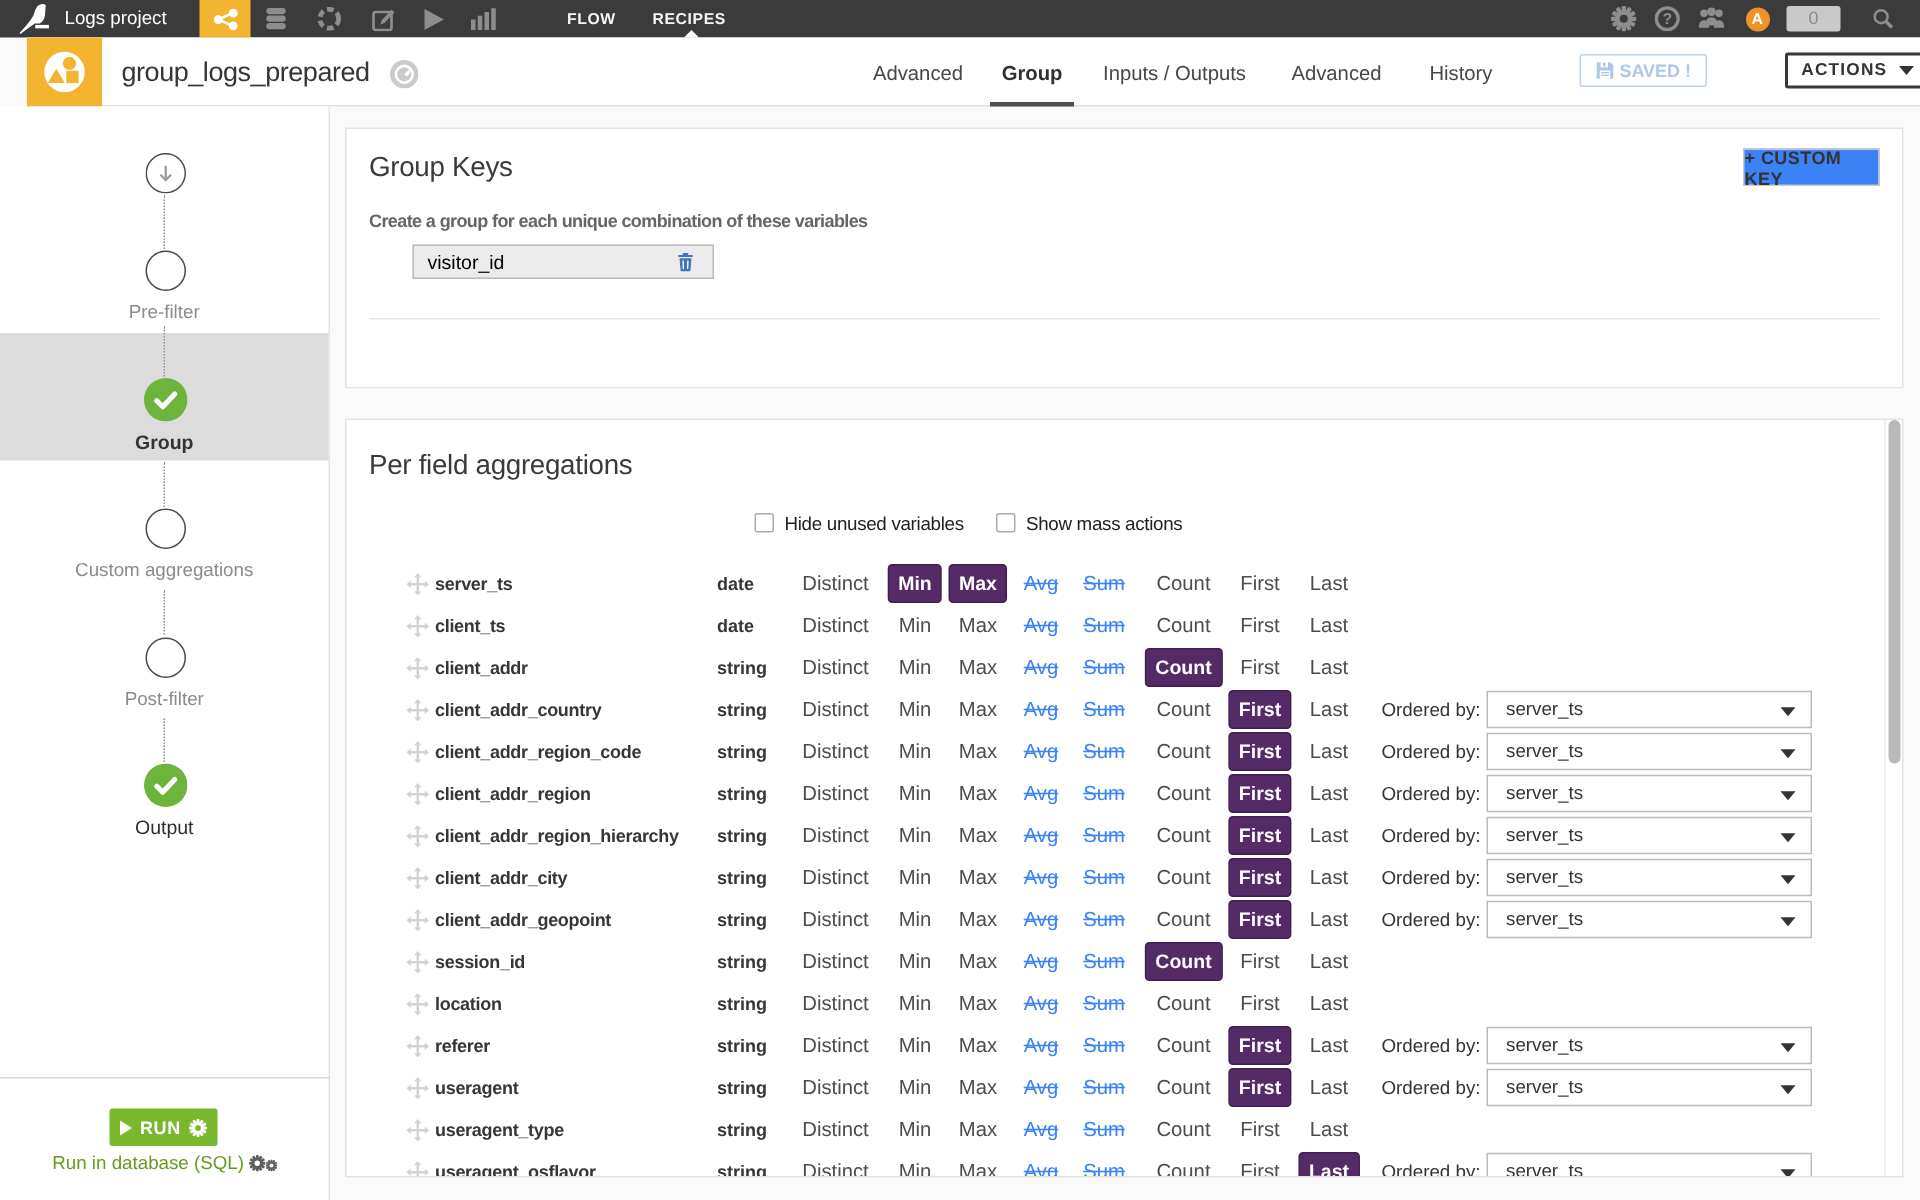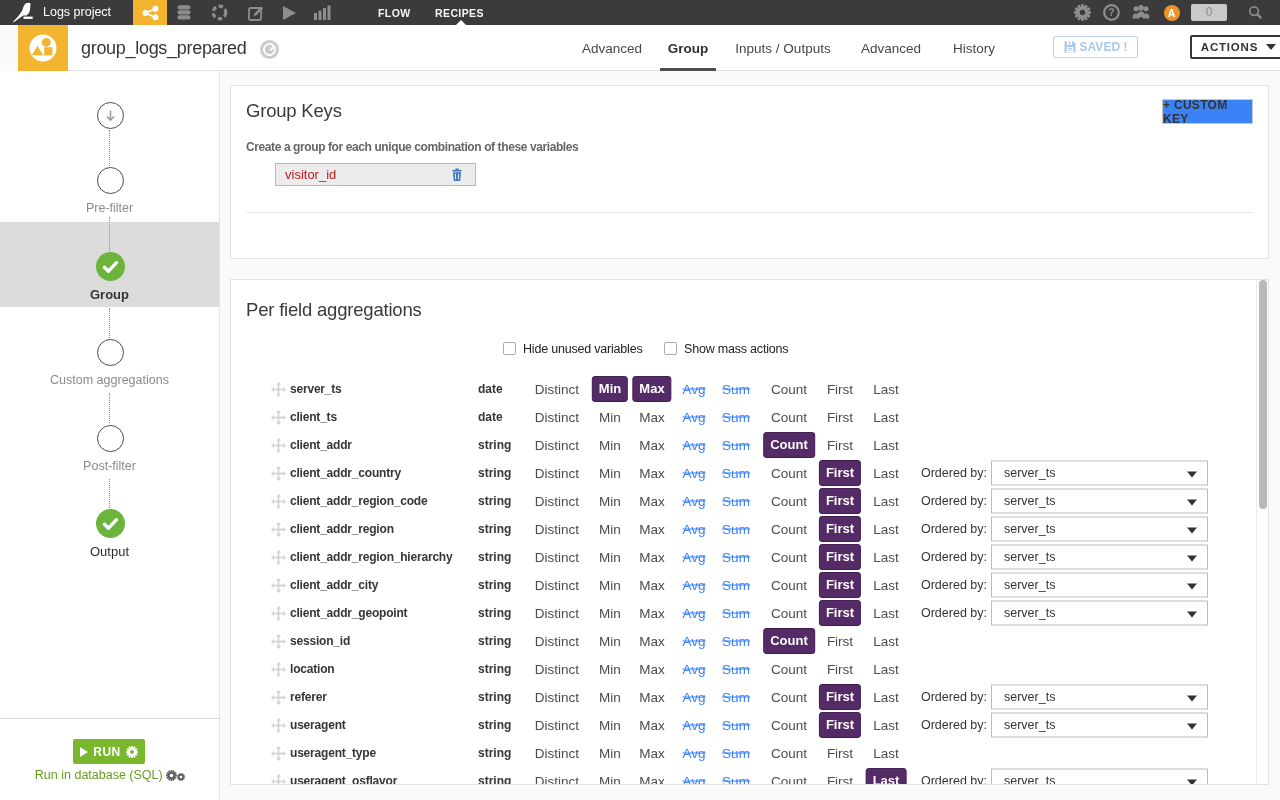--- a/index.html
+++ b/index.html
@@ -32,21 +32,21 @@
 #runbtn {position:absolute;left:73px;top:668px;width:72px;height:25px;background:#79b72d;border-radius:2px;color:#fff;display:flex;align-items:center;justify-content:center;gap:5px;font-size:12px;font-weight:700;letter-spacing:0.5px;}
 #runbtn .tri {width:0;height:0;border-top:5px solid transparent;border-bottom:5px solid transparent;border-left:8px solid #fff;}
 #rundb {position:absolute;left:0;top:697px;width:220px;text-align:center;font-size:12.5px;color:#649d1d;}
 #rundb svg {vertical-align:-2px;}
 .panel {position:absolute;left:230px;width:1039px;background:#fff;border:1px solid #e3e3e3;}
 #panel1 {top:85px;height:174px;}
 #panel2 {top:279px;height:506px;overflow:hidden;}
 .ptitle {position:absolute;left:15px;font-size:18.5px;letter-spacing:-0.2px;color:#3a3a3a;font-weight:400;}
 #customkey {position:absolute;right:15px;top:13px;width:91px;height:25px;border:1px solid #c9c9c9;background:#3b82f6;color:#333;font-size:12px;font-weight:600;letter-spacing:0.3px;display:flex;align-items:center;justify-content:center;}
 #createtxt {position:absolute;left:15px;top:54px;font-size:12px;letter-spacing:-0.4px;font-weight:700;color:#666;}
-#vbox {position:absolute;left:44px;top:77px;width:201px;height:23px;background:#ececec;border:1px solid #b9b9b9;font-size:13px;color:#b91c1c;line-height:21px;padding-left:9px;}
+#vbox {position:absolute;left:44px;top:77px;width:201px;height:23px;background:#ececec;border:1px solid #b9b9b9;font-size:13px;color:#000000;line-height:21px;padding-left:9px;}
 #vbox svg {position:absolute;right:12px;top:4px;}
 #divider1 {position:absolute;left:15px;right:15px;top:126px;border-top:1px solid #e6e6e6;}
 #ccount {position:absolute;left:0;width:100%;top:135px;text-align:center;font-size:12.5px;letter-spacing:-0.2px;font-weight:700;color:#2d2d2d;padding-left:6px;}
 .cbx {display:inline-block;width:13px;height:13px;border:1px solid #ababab;border-radius:2px;background:#fff;vertical-align:-2px;margin-right:7px;}
 #filterbox {position:absolute;left:41px;top:57px;width:223px;height:26px;border:1px solid #c8c8c8;background:#fff;}
 #filterbox .iconpart {position:absolute;left:0;top:0;width:26px;height:24px;background:#f3f3f3;border-right:1px solid #c8c8c8;display:flex;align-items:center;justify-content:center;}
 #filterbox .ph {position:absolute;left:33px;top:5px;font-size:12.5px;color:#a0a8ad;}
 .hcb {position:absolute;top:62px;font-size:12.5px;letter-spacing:-0.2px;font-weight:400;color:#222;}
 .frow {position:absolute;left:0;width:1037px;height:28px;}
 .frow .mv {position:absolute;top:7px;}

